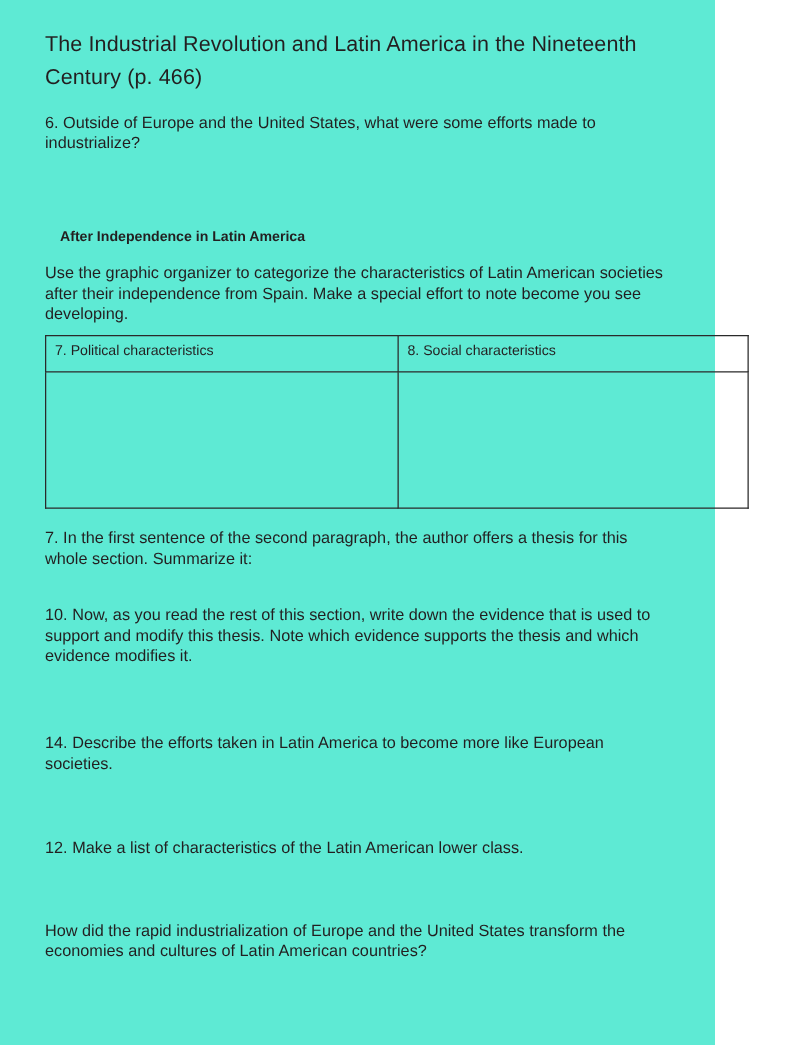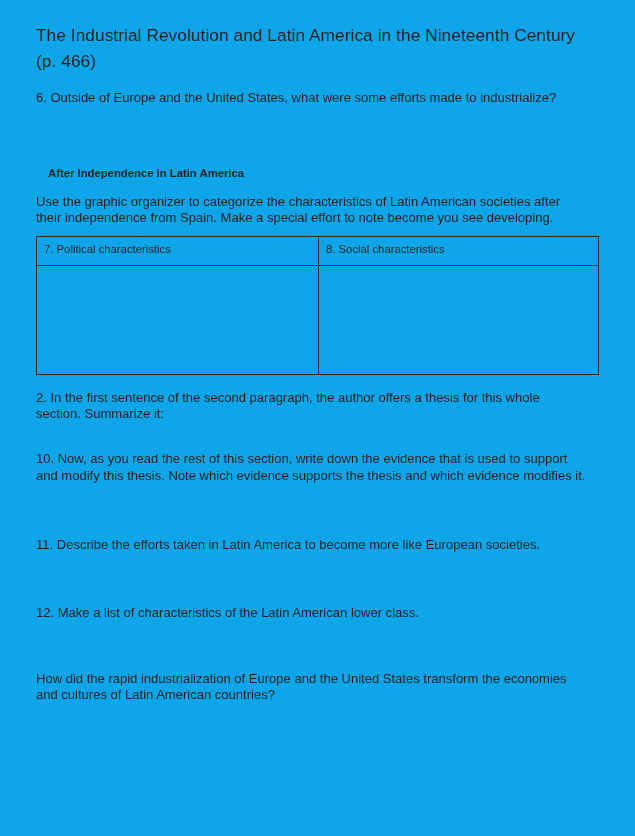--- a/index.html
+++ b/index.html
@@ -11,23 +11,23 @@
     width: 635px;
     height: 836px;
     background: #ffffff;
     font-family: "Liberation Sans", sans-serif;
     color: #231f20;
     overflow: hidden;
   }
 
   .page {
     position: relative;
-    width: 635px;
+    width: 572px;
     height: 836px;
-    background: #0ea5e9;
+    background: #5eead4;
     box-sizing: border-box;
     padding: 18px 37px 0 36px;
   }
 
   
   .doc-title {
     font-size: 17.2px;
     font-weight: 400;
     line-height: 26px;
     letter-spacing: 0.1px;
@@ -126,30 +126,30 @@
       <tr>
         <td class="body-cell"></td>
         <td class="body-cell"></td>
       </tr>
     </tbody>
   </table>
 
   <div class="gap-table-bottom"></div>
 
 
-  <p class="q">2. In the first sentence of the second paragraph, the author offers a thesis for this whole section. Summarize it:</p>
+  <p class="q">7. In the first sentence of the second paragraph, the author offers a thesis for this whole section. Summarize it:</p>
 
   <div class="gap-answer9"></div>
 
   <p class="q">10. Now, as you read the rest of this section, write down the evidence that is used to support and modify this thesis. Note which evidence supports the thesis and which evidence modifies it.</p>
 
   <div class="gap-answer10"></div>
 
 
-  <p class="q">11. Describe the efforts taken in Latin America to become more like European societies.</p>
+  <p class="q">14. Describe the efforts taken in Latin America to become more like European societies.</p>
 
   <div class="gap-answer11"></div>
 
   <p class="q">12. Make a list of characteristics of the Latin American lower class.</p>
 
   <div class="gap-answer12"></div>
 
 
   <p class="q bold-q">How did the rapid industrialization of Europe and the United States transform the economies and cultures of Latin American countries?</p>
 

